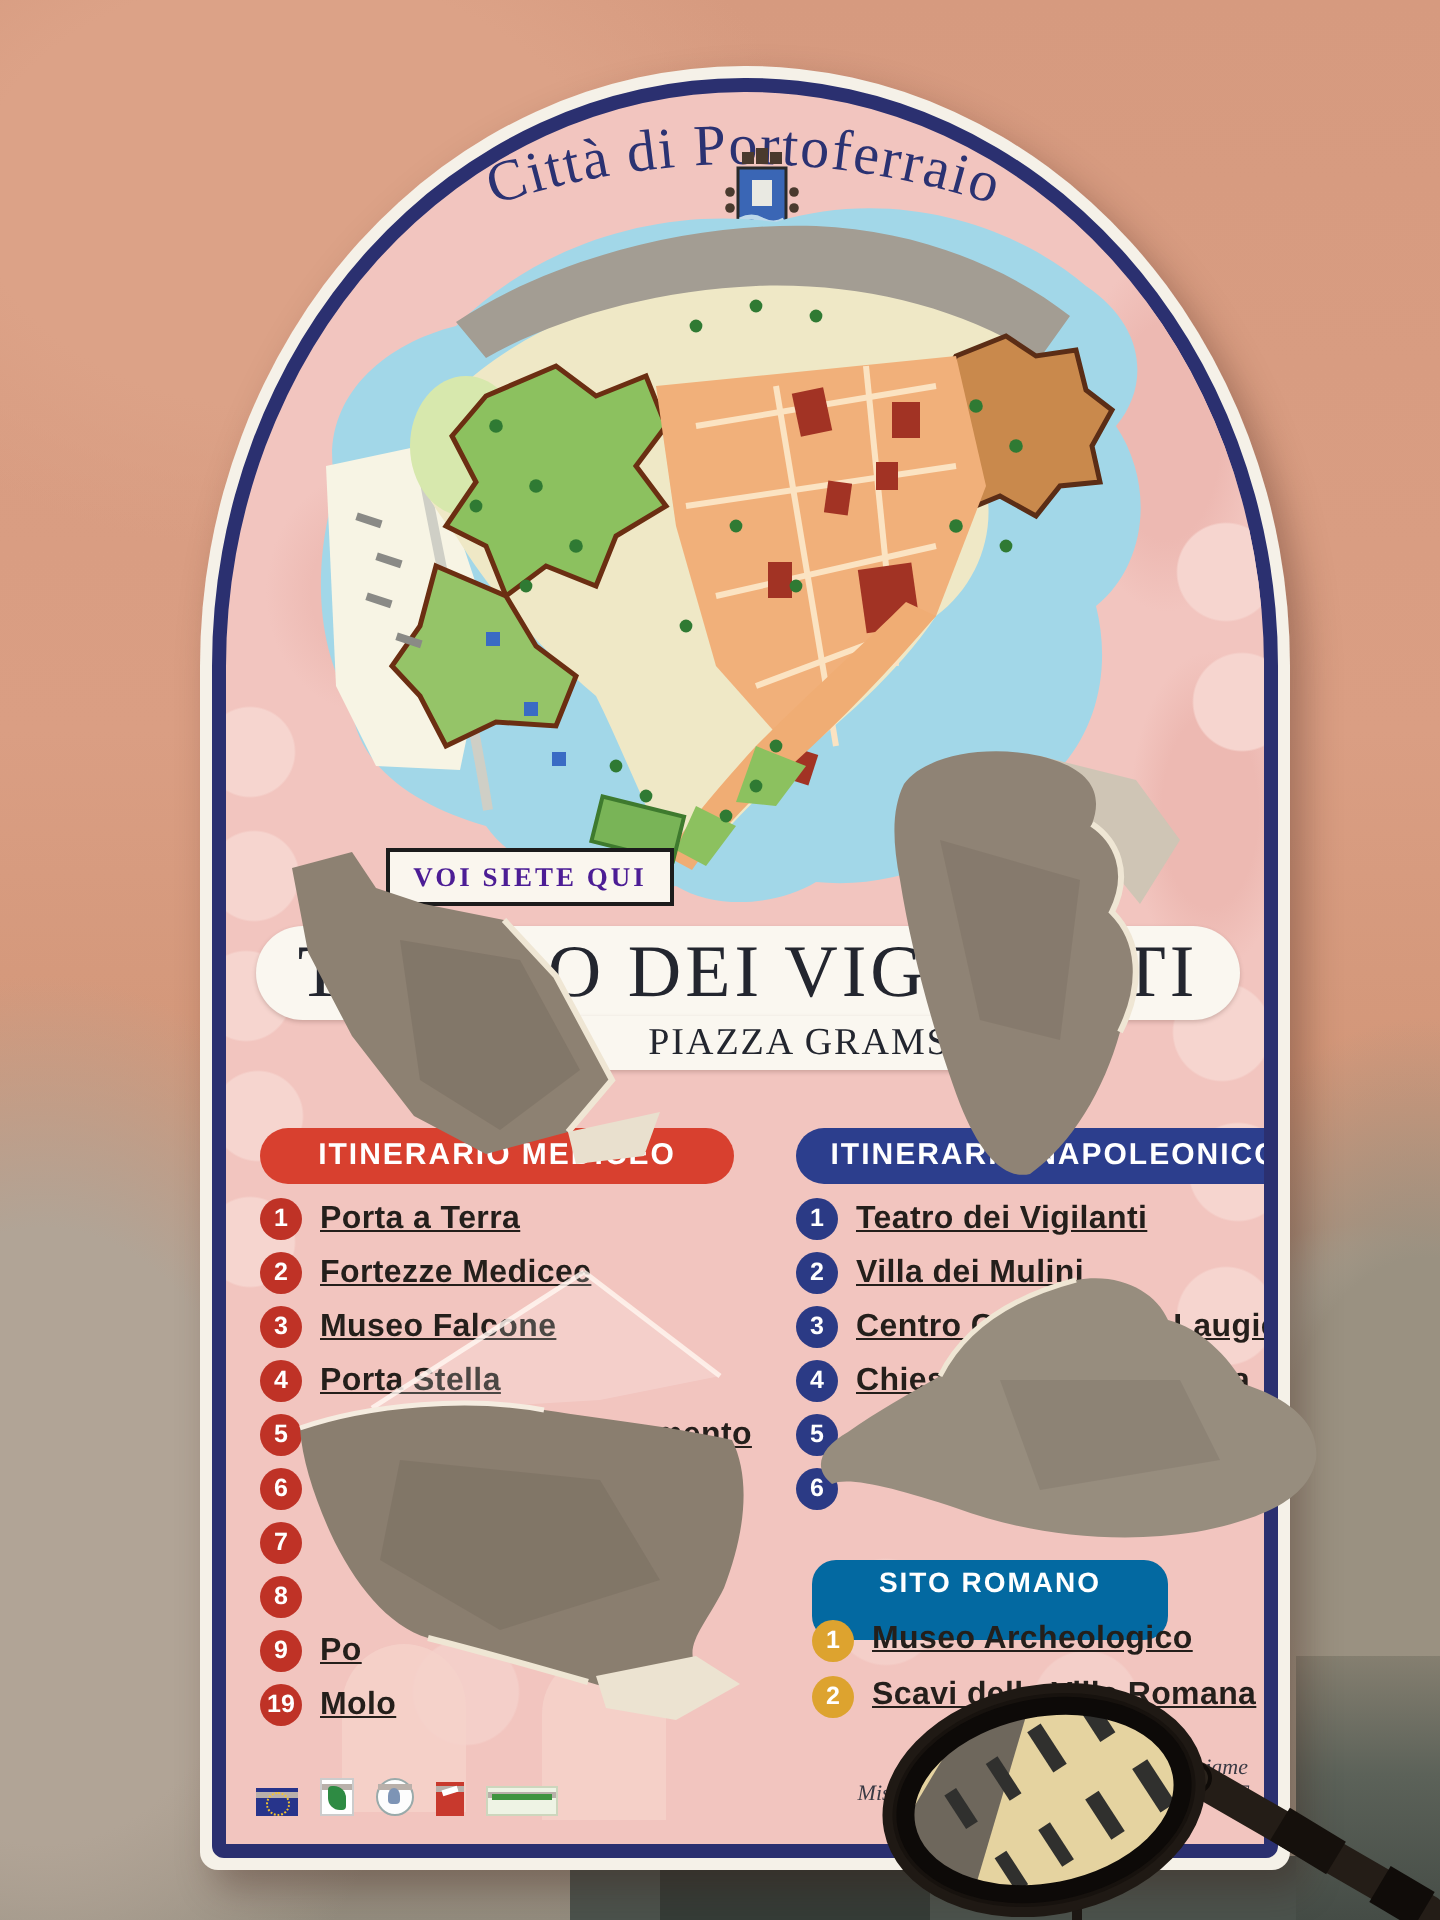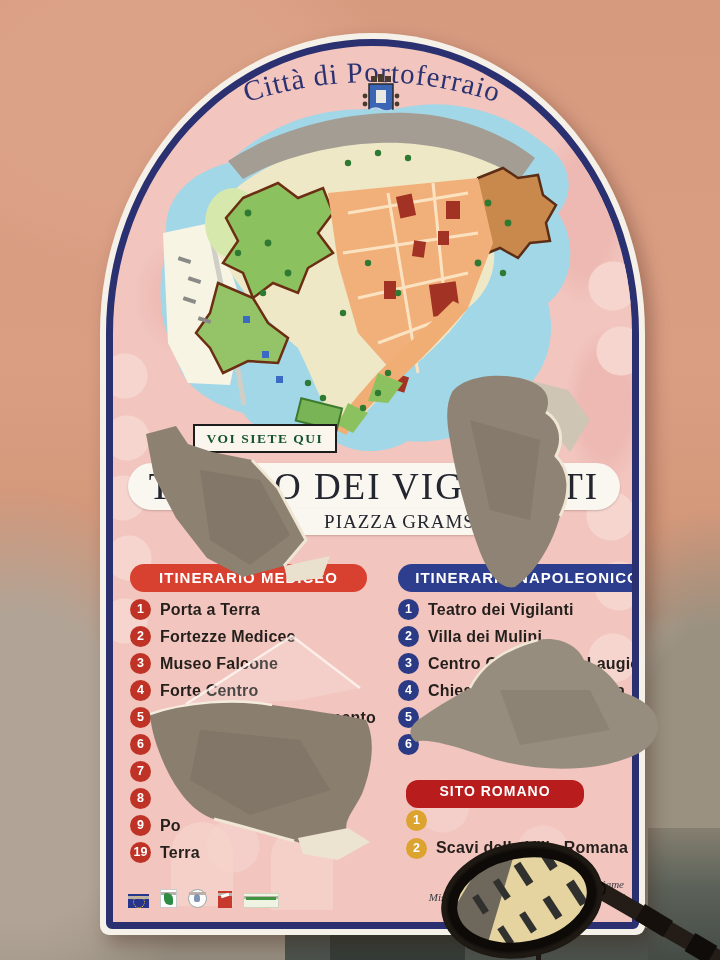--- a/index.html
+++ b/index.html
@@ -51,51 +51,51 @@
 
   .title-svg{position:absolute;left:0;top:0;width:531px;height:140px;}
   .title-svg text{font-family:"Liberation Serif",serif;font-size:29px;fill:#2b3272;letter-spacing:1px;}
 
   .crest{position:absolute;left:246px;top:28px;width:44px;height:60px;}
 
   .map-svg{position:absolute;left:35px;top:37px;width:428px;height:374px;}
 
   .voi-box{position:absolute;left:80px;top:378px;width:140px;height:25px;
       background:#faf6ee;border:2px solid #1c1c1c;
-      font:bold 13.5px/25px "Liberation Serif",serif;color:#14532d;
+      font:bold 13.5px/25px "Liberation Serif",serif;color:#4c1d95;
       text-align:center;letter-spacing:1.5px;}
 
   .banner{position:absolute;background:#faf7f0;box-shadow:0 1px 2px rgba(90,60,50,.25);}
   .banner.venue{left:15px;top:417px;width:492px;height:47px;border-radius:24px;
       font:400 37px/47px "Liberation Serif",serif;color:#23262f;
       text-align:center;letter-spacing:2px;white-space:nowrap;}
   .banner.piazza{left:165px;top:462px;width:264px;height:27px;border-radius:14px;
       font:400 19px/27px "Liberation Serif",serif;color:#23262f;
       text-align:center;letter-spacing:1px;}
 
   .pill{position:absolute;height:28px;border-radius:14px;color:#fff;
       font:bold 15px/28px "Liberation Sans",sans-serif;text-align:center;letter-spacing:1px;}
   .pill.red{left:17px;top:518px;width:237px;background:#d8402f;}
   .pill.blue{left:285px;top:518px;width:259px;background:#2c3e8d;}
-  .pill.gold{left:293px;top:734px;width:178px;height:28px;border-radius:12px;
-      font:bold 14px/23px "Liberation Sans",sans-serif;background:#b91c1c;}
+  .pill.gold{left:293px;top:734px;width:178px;height:40px;border-radius:12px;
+      font:bold 14px/23px "Liberation Sans",sans-serif;background:#0369a1;}
 
   .items{position:absolute;}
   .items.left{left:17px;top:550px;width:250px;}
   .items.right{left:285px;top:550px;width:256px;}
   .items.roman{left:293px;top:760px;width:250px;}
   .item{display:flex;align-items:center;height:27px;}
   .items.roman .item{height:28px;}
   .badge{flex:0 0 21px;width:21px;height:21px;border-radius:50%;color:#fff;
       font:bold 12.5px/21px "Liberation Sans",sans-serif;text-align:center;}
   .badge.red{background:#bf3226;}
   .badge.blue{background:#2b3a85;}
   .badge.gold{background:#dda32f;}
   .label{margin-left:9px;font:bold 16px "Liberation Sans",sans-serif;
-      color:#241f1b;white-space:nowrap;letter-spacing:.2px;}
+      color:#241f1b;white-space:nowrap;letter-spacing:.2px;text-decoration:underline;}
 
   .footer{position:absolute;left:15px;right:8px;top:832px;height:34px;}
   .logos{position:absolute;left:0;bottom:4px;display:flex;align-items:flex-end;gap:11px;}
   .logo{position:relative;}
   .logo-caption{height:3px;margin-top:2px;background:linear-gradient(#b9b0aa,#b9b0aa);}
   .logo.eu{width:21px;height:14px;background:#27348b;}
   .logo.eu::after{content:"";position:absolute;left:5px;top:2px;width:10px;height:10px;
       border:1.5px dotted #f4c430;border-radius:50%;}
   .logo.green{width:15px;height:17px;background:#fff;border:1px solid #ccc;}
   .logo.green::after{content:"";position:absolute;inset:3px 3px 2px 3px;background:#2e8b43;border-radius:2px 6px 2px 6px;}
@@ -246,21 +246,21 @@
         <div class="item">
             <span class="badge red">2</span>
             <span class="label">Fortezze Medicee</span>
           </div>
         <div class="item">
             <span class="badge red">3</span>
             <span class="label">Museo Falcone</span>
           </div>
         <div class="item">
             <span class="badge red">4</span>
-            <span class="label">Forte Centro</span>
+            <span class="label">Porta Stella</span>
           </div>
         <div class="item">
             <span class="badge red">5</span>
             <span class="label">Chiesa del S.S. Sacramento</span>
           </div>
         <div class="item">
             <span class="badge red">6</span>
             <span class="label"></span>
           </div>
         <div class="item">
@@ -270,21 +270,21 @@
         <div class="item">
             <span class="badge red">8</span>
             <span class="label"></span>
           </div>
         <div class="item">
             <span class="badge red">9</span>
             <span class="label">Po</span>
           </div>
         <div class="item">
             <span class="badge red">19</span>
-            <span class="label">Terra</span>
+            <span class="label">Molo</span>
           </div>
       </div>
 
       <div class="items right">
         <div class="item">
             <span class="badge blue">1</span>
             <span class="label">Teatro dei Vigilanti</span>
           </div>
         <div class="item">
             <span class="badge blue">2</span>
@@ -304,20 +304,21 @@
           </div>
         <div class="item">
             <span class="badge blue">6</span>
             <span class="label"></span>
           </div>
       </div>
 
       <div class="items roman">
         <div class="item">
             <span class="badge gold">1</span>
+            <span class="label">Museo Archeologico</span>
           </div>
         <div class="item">
             <span class="badge gold">2</span>
             <span class="label">Scavi della Villa Romana</span>
           </div>
       </div>
 
       <div class="footer">
         <div class="logos">
           <div class="logo eu">

